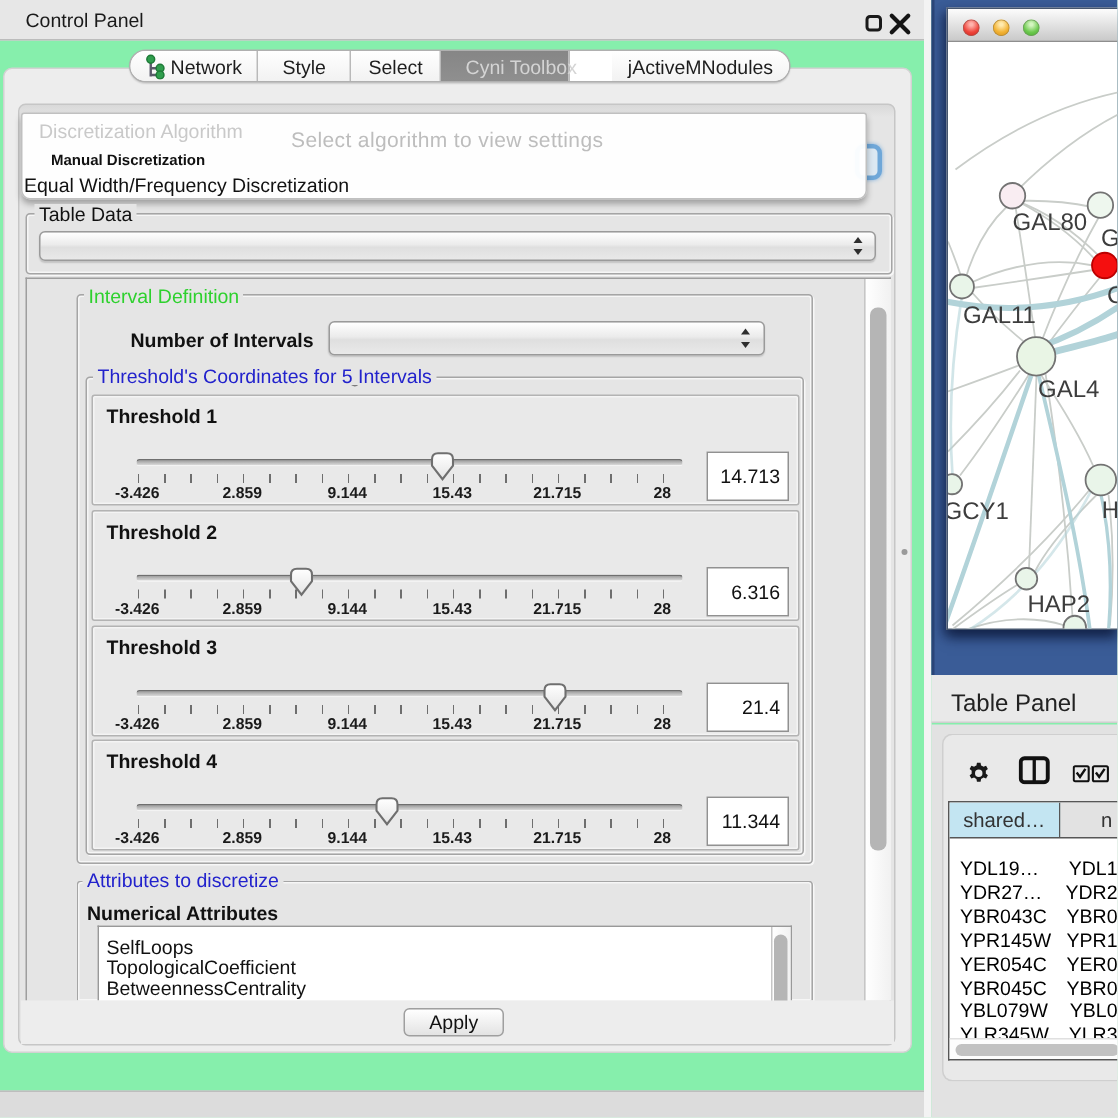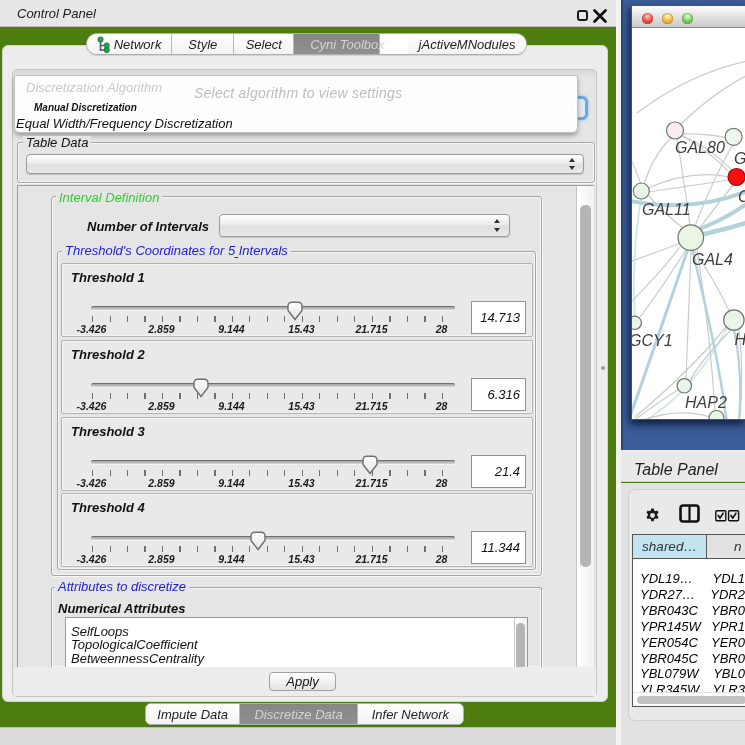--- a/index.html
+++ b/index.html
@@ -1,18 +1,18 @@
 <!DOCTYPE html>
 <html><head>
 <meta charset="utf-8">
 <style>
 * { margin:0; padding:0; box-sizing:border-box; }
 html,body { width:745px; height:745px; overflow:hidden; }
-.page { position:relative; width:745px; height:745px; background:#4d7c0f;
-  font-family:"Liberation Sans", sans-serif; font-size:13px; color:#111;font-style:italic; }
+.page { position:relative; width:745px; height:745px; background:#86efac;
+  font-family:"Liberation Sans", sans-serif; font-size:13px; color:#111; }
 .abs { position:absolute; }
 
 .titlebar { left:0; top:0; width:616px; height:27px; background:#e7e7e7; border-bottom:1px solid #bcbcbc; }
 .titlebar span { position:absolute; left:17px; top:6px; font-size:13px; color:#1a1a1a; }
 .wbtn-sq { left:577px; top:10px; width:11px; height:11px; border:2px solid #1a1a1a; border-radius:3px; }
 .panelA { left:2px; top:45px; width:606px; height:657px; background:#ededed; border:1px solid #d2d2d2; border-radius:6px; }
 .panelB { left:12px; top:69px; width:585px; height:628px; background:#e5e5e5; border:1px solid #c6c6c6; border-radius:5px;
   background:linear-gradient(#d9d9d9, #e5e5e5 8px); }
 
 .seg { display:flex; height:22px; background:#fff; border:1px solid #b0b0b0; border-radius:6px; overflow:hidden;
@@ -177,25 +177,20 @@
   <div class="abs" style="left:58px; top:601px; font-weight:bold;">Numerical Attributes</div>
   <div class="abs" style="left:65px; top:617px; width:463px; height:50px; background:#fff; border:1px solid #999; border-bottom:none; font-size:13px;">
     <div style="padding:7px 0 0 5px; line-height:13.3px;">SelfLoops<br>TopologicalCoefficient<br>BetweennessCentrality</div>
     <div class="abs vsb-track" style="right:0; top:0; width:13px; height:50px;"></div>
     <div class="sb-thumb" style="right:2px; top:5px; width:9px; height:45px; border-radius:5px 5px 0 0;"></div>
   </div>
   <div class="abs" style="left:14px; top:667px; width:582px; height:29px; background:#ededed;"></div>
 
   <div class="abs" style="left:269px; top:672px; width:67px; height:19px; background:linear-gradient(#ffffff,#e3e3e3); border:1px solid #9f9f9f; border-radius:4px; text-align:center; line-height:17px; font-size:13px;">Apply</div>
 
-  <div class="abs seg" style="left:145px; top:703px; width:319px;">
-    <div style="width:95px;">Impute Data</div>
-    <div class="sel" style="width:118px;">Discretize Data</div>
-    <div style="width:106px;">Infer Network</div>
-  </div>
   <div class="abs" style="left:0; top:727px; width:616px; height:18px; background:#dcdcdc; border-top:1px solid #bdbdbd;"></div>
   <div class="abs" style="left:601px; top:366px; width:4px; height:4px; border-radius:50%; background:#9a9a9a;"></div>
 
   <div class="abs" style="left:616px; top:0; width:5px; height:745px; background:#f3f3f3;"></div>
   <div class="abs" style="left:621px; top:0; width:124px; height:450px; background:#3a5c97; border-left:2px solid #2a4578;"></div>
   <div class="abs" style="left:621px; top:450px; width:124px; height:32px; background:#e9e9e9; border-bottom:1px solid #cfcfcf;">
     <span style="position:absolute; left:13px; top:11px; font-size:16px; color:#222;">Table Panel</span>
   </div>
   <div class="abs" style="left:621px; top:483px; width:124px; height:262px; background:#e2e2e2;"></div>
 

